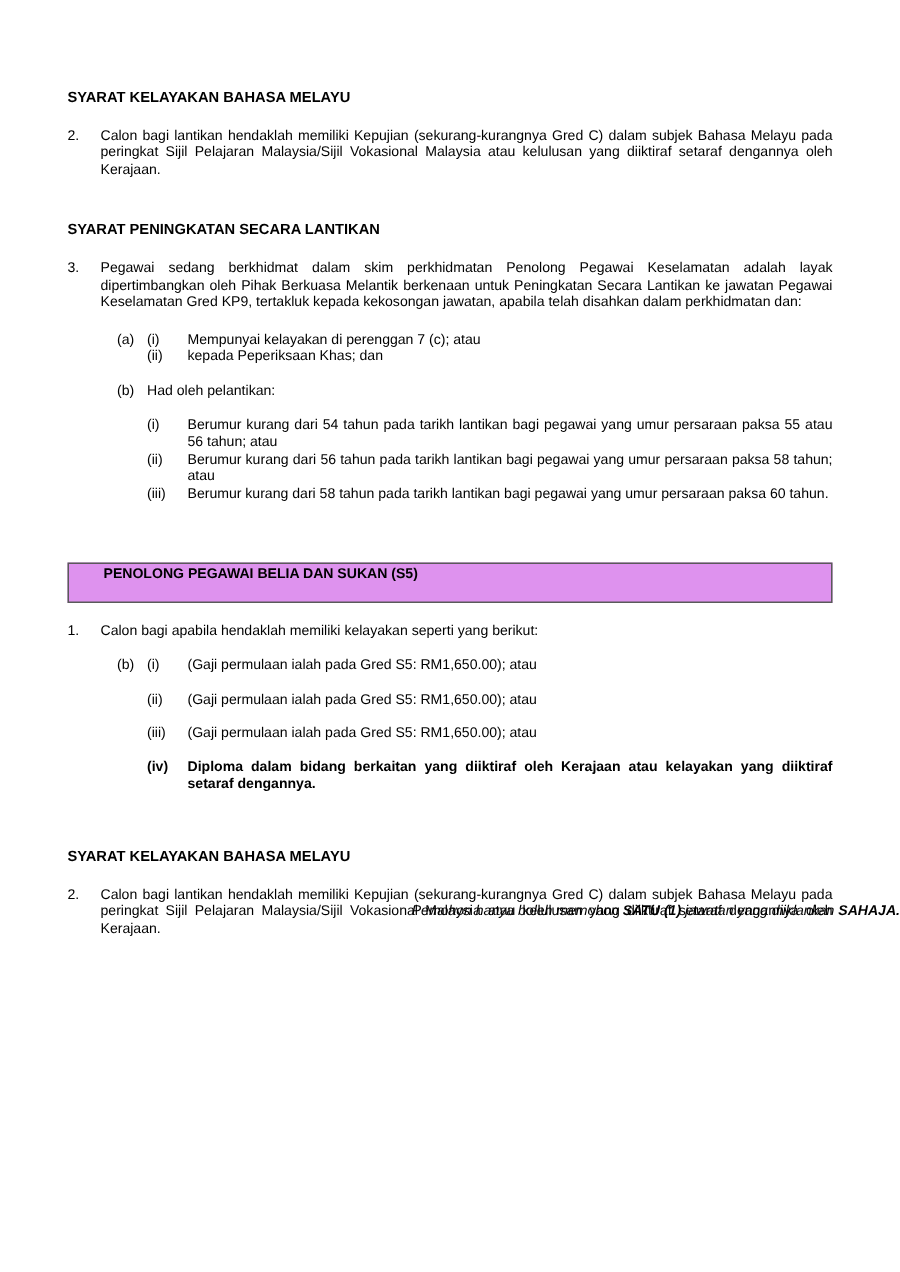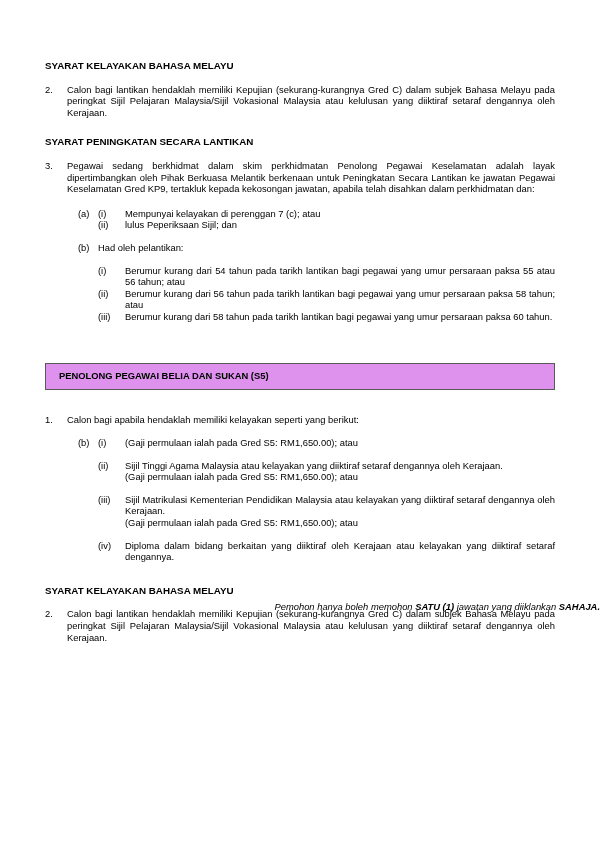--- a/index.html
+++ b/index.html
@@ -13,30 +13,30 @@
   .row { display:flex; }
   .num { flex:0 0 22px; }
   .txt { flex:1; }
   .just { text-align:justify; }
   .sub { display:flex; margin-left:33px; }
   .sub-label { flex:0 0 20px; }
   .sub-content { flex:1; }
   .rrow { display:flex; }
   .rom { flex:0 0 27px; }
   .intro { margin-bottom:11px; }
-  .mt-sec { margin-top:18px; }
+  .mt-sec { margin-top:30px; }
   .mt13 { margin-top:13px; }
   .mt11 { margin-top:11px; }
   .mt12 { margin-top:12px; }
   .mt22 { margin-top:22px; }
   .blk { margin-bottom:11px; }
-  .blk:last-child { margin-bottom:0; }
+  .blk:last-child { margin-bottom:16px;font-weight:bold; }
   .banner {
-    margin-top:40px; margin-bottom:24px; height:25px; box-sizing:content-box;
-    display:flex; align-items:center; padding-left:13px;
+    margin-top:40px; margin-bottom:12px; height:25px; box-sizing:content-box;
+    display:flex; align-items:flex-start; padding-left:23px;
     border:1px solid #5a5a5a; background:#de92ee;
     font-weight:700; font-size:9.4px;
   }
   .footer {
     position:absolute; left:0; right:0; bottom:31px;
     text-align:right; font-style:italic; font-size:9.4px;
   }
   .footer b { font-weight:700; }
 </style>
 </head>
@@ -58,21 +58,21 @@
 
   <div class="sub mt13">
     <span class="sub-label">(a)</span>
     <div class="sub-content">
       <div class="rrow">
         <span class="rom">(i)</span>
         <div class="txt">Mempunyai kelayakan di perenggan 7 (c); atau</div>
       </div>
       <div class="rrow">
         <span class="rom">(ii)</span>
-        <div class="txt">lulus Peperiksaan Sijil; dan</div>
+        <div class="txt">kepada Peperiksaan Khas; dan</div>
       </div>
     </div>
   </div>
 
   <div class="sub mt11">
     <span class="sub-label">(b)</span>
     <div class="sub-content">
       <div class="intro">Had oleh pelantikan:</div>
       <div class="rrow">
         <span class="rom">(i)</span>
@@ -103,28 +103,26 @@
     <div class="sub-content">
       <div class="rrow blk">
         <span class="rom">(i)</span>
         <div class="txt">
           <div>(Gaji permulaan ialah pada Gred S5: RM1,650.00); atau</div>
         </div>
       </div>
       <div class="rrow blk">
         <span class="rom">(ii)</span>
         <div class="txt">
-          <div class="just">Sijil Tinggi Agama Malaysia atau kelayakan yang diiktiraf setaraf dengannya oleh Kerajaan.</div>
           <div>(Gaji permulaan ialah pada Gred S5: RM1,650.00); atau</div>
         </div>
       </div>
       <div class="rrow blk">
         <span class="rom">(iii)</span>
         <div class="txt">
-          <div class="just">Sijil Matrikulasi Kementerian Pendidikan Malaysia atau kelayakan yang diiktiraf setaraf dengannya oleh Kerajaan.</div>
           <div>(Gaji permulaan ialah pada Gred S5: RM1,650.00); atau</div>
         </div>
       </div>
       <div class="rrow blk">
         <span class="rom">(iv)</span>
         <div class="txt">
           <div class="just">Diploma dalam bidang berkaitan yang diiktiraf oleh Kerajaan atau kelayakan yang diiktiraf setaraf dengannya.</div>
         </div>
       </div>
     </div>

